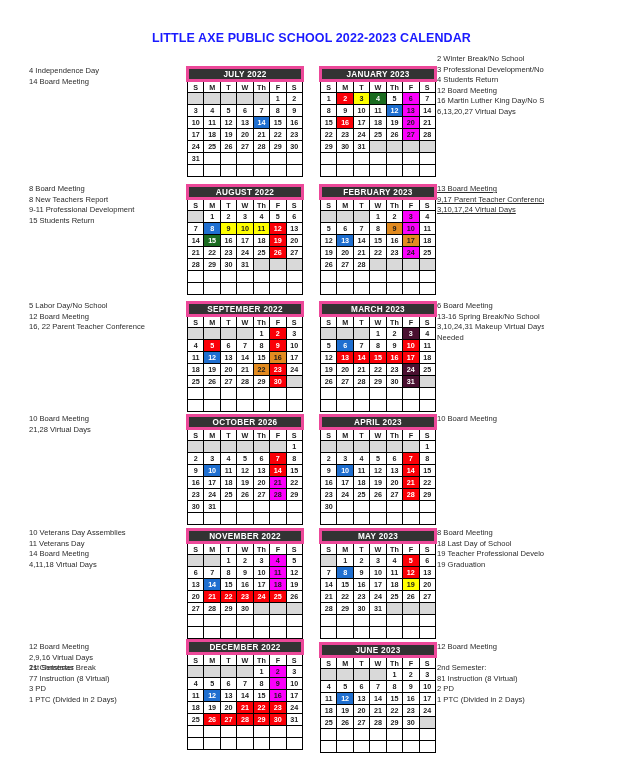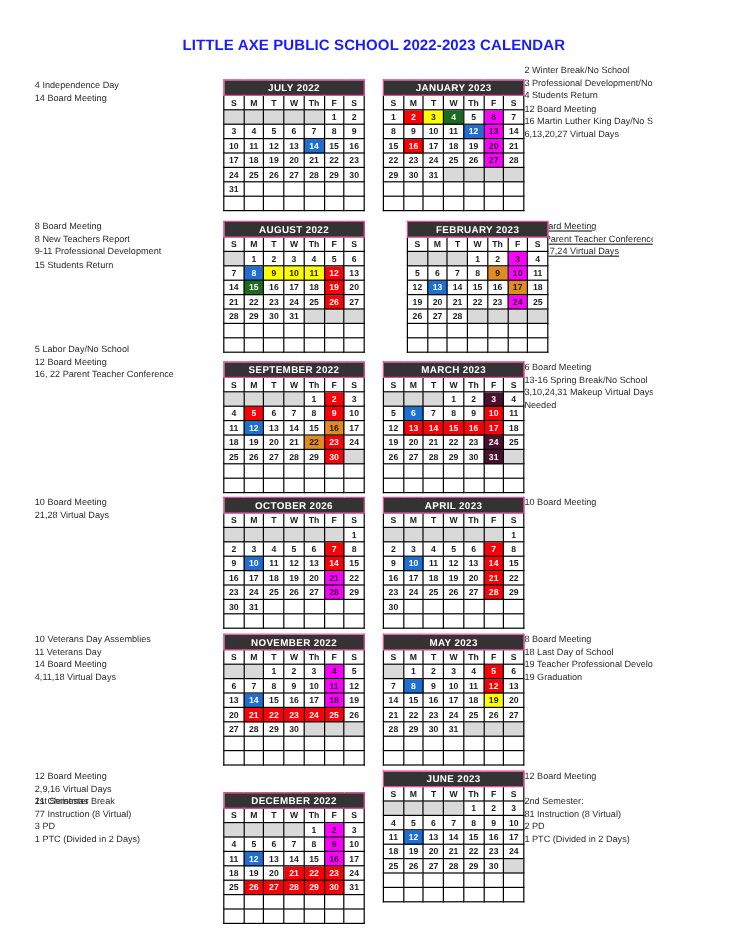--- a/index.html
+++ b/index.html
@@ -52,21 +52,21 @@
     font-weight: bold;
     color: #1a1a1a;
     font-family: "Liberation Sans", sans-serif;
   }
   .cal .month-title {
     background: #333333;
     color: #ffffff;
     font-size: 8.2px;
     height: 13px;
     letter-spacing: 0.3px;
-    border: 1px solid #ec4899;
+    border: 3px solid #ec4899;
   }
   .cal .dow {
     background: #ffffff;
     font-size: 7.2px;
     height: 12px;
   }
   .cal td.pad {
     background: #d9d9d9;
   }
   .cal td.blank {
@@ -338,21 +338,21 @@
             <td class="blank"></td>
             <td class="blank"></td>
             <td class="blank"></td>
             <td class="blank"></td>
             <td class="blank"></td>
             <td class="blank"></td>
             <td class="blank"></td>
           </tr>
         </tbody>
       </table>
-      <table class="cal cal-right" style="top: 184px; margin-left: 20px;">
+      <table class="cal cal-right" style="top: 184px;">
         <thead>
           <tr>
             <th colspan="7" class="month-title">FEBRUARY 2023</th>
           </tr>
           <tr>
             <th class="dow">S</th>
             <th class="dow">M</th>
             <th class="dow">T</th>
             <th class="dow">W</th>
             <th class="dow">Th</th>
@@ -419,21 +419,21 @@
             <td class="blank"></td>
             <td class="blank"></td>
             <td class="blank"></td>
             <td class="blank"></td>
             <td class="blank"></td>
             <td class="blank"></td>
             <td class="blank"></td>
           </tr>
         </tbody>
       </table>
-      <div class="notes notes-left" style="top: 286px;">5 Labor Day/No School
+      <div class="notes notes-left" style="top: 301px;">5 Labor Day/No School
 12 Board Meeting
 16, 22 Parent Teacher Conference</div>
       <div class="notes notes-right" style="top: 301px;">6 Board Meeting
 13-16 Spring Break/No School
 3,10,24,31 Makeup Virtual Days if
 Needed</div>
       <table class="cal cal-left" style="top: 301px;">
         <thead>
           <tr>
             <th colspan="7" class="month-title">SEPTEMBER 2022</th>
@@ -927,21 +927,21 @@
             <td class="blank"></td>
             <td class="blank"></td>
             <td class="blank"></td>
           </tr>
         </tbody>
       </table>
       <div class="notes notes-left" style="top: 642px;">12 Board Meeting
 2,9,16 Virtual Days
 21 Christmas Break</div>
       <div class="notes notes-right" style="top: 642px;">12 Board Meeting</div>
-      <table class="cal cal-left" style="top: 660px; padding-left: 20px;">
+      <table class="cal cal-left" style="top: 639px; padding-left: 20px;">
         <thead>
           <tr>
             <th colspan="7" class="month-title">DECEMBER 2022</th>
           </tr>
           <tr>
             <th class="dow">S</th>
             <th class="dow">M</th>
             <th class="dow">T</th>
             <th class="dow">W</th>
             <th class="dow">Th</th>

